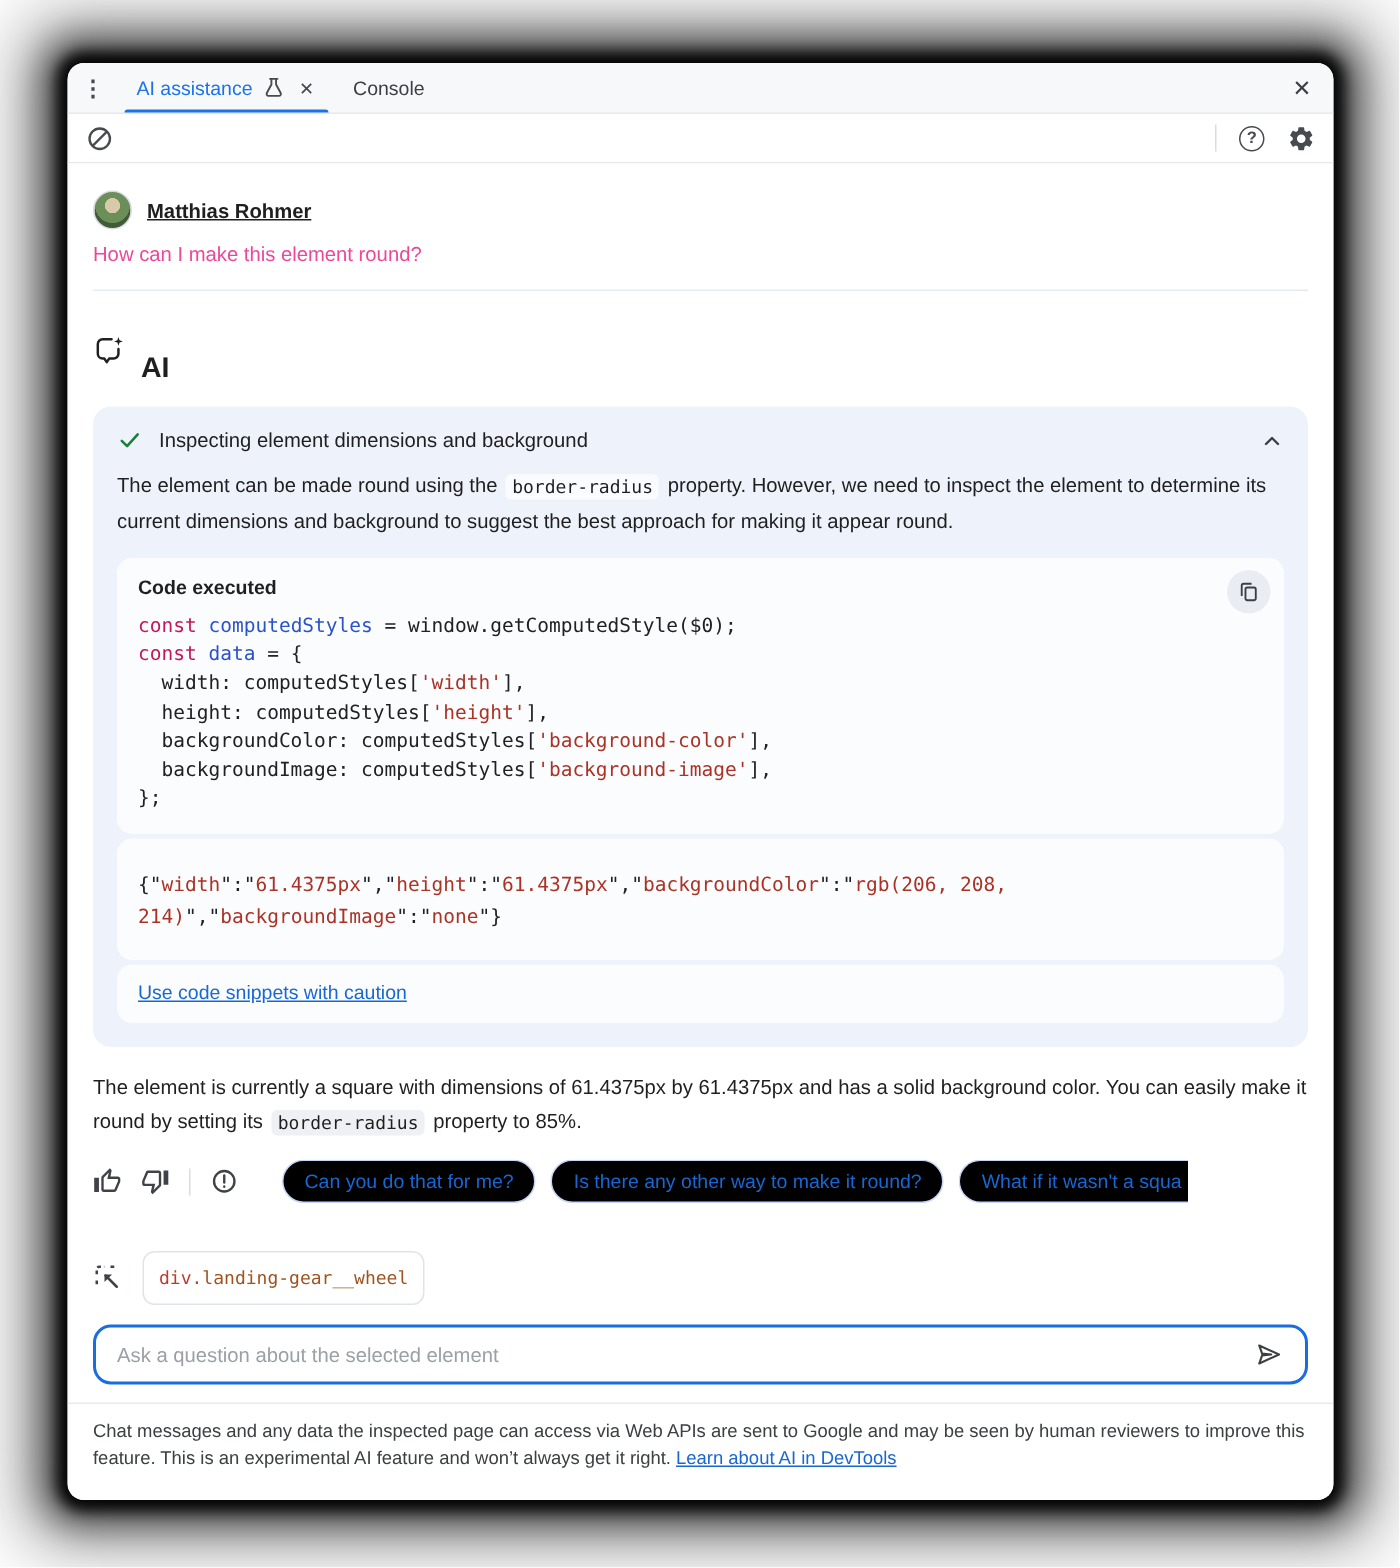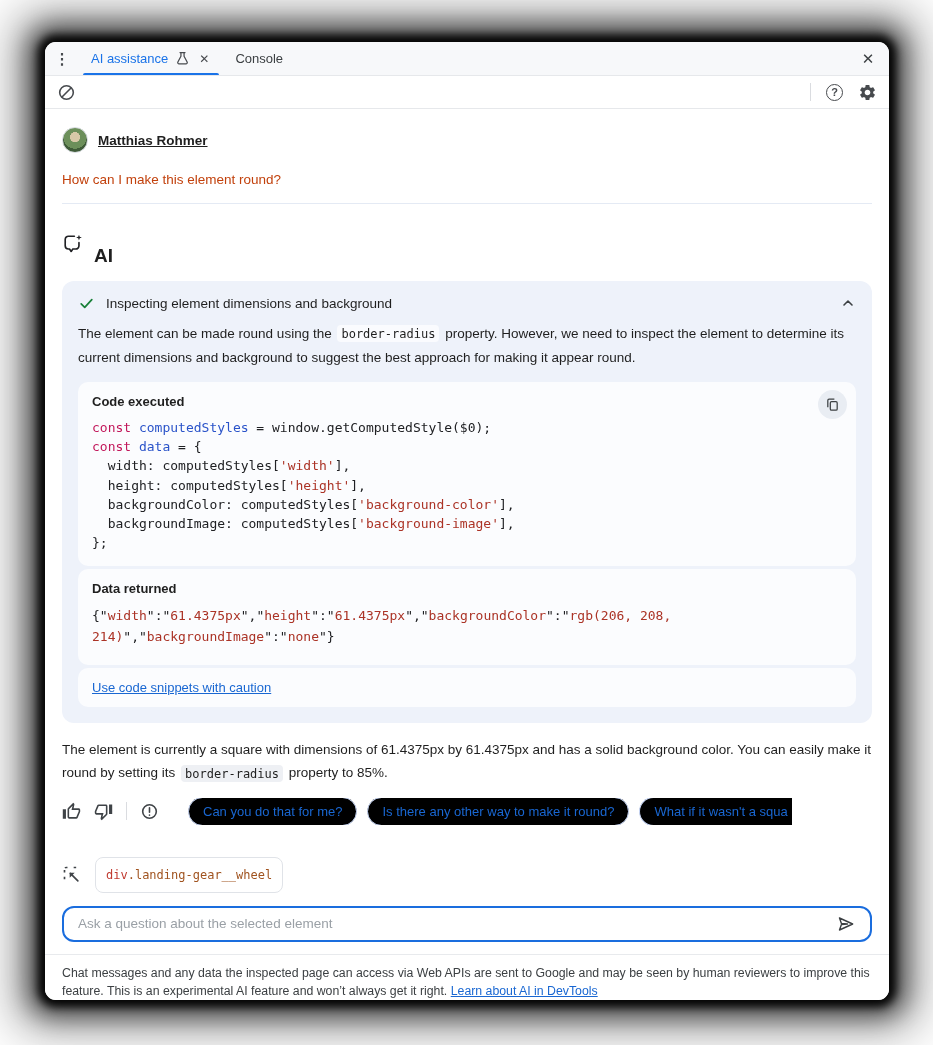--- a/index.html
+++ b/index.html
@@ -35,21 +35,21 @@
   .help-circle { width:17px; height:17px; border:1.7px solid #474a4e; border-radius:50%; display:flex; align-items:center; justify-content:center; font-size:11px; font-weight:700; color:#474a4e; }
 
   
   .chat { flex:1; padding:0 17px; overflow:hidden; display:flex; flex-direction:column; background:#fff; }
 
   .user-row { margin-top:18px; display:flex; align-items:center; gap:10px; }
   .avatar { width:26px; height:26px; border-radius:50%;
     background: radial-gradient(circle at 50% 38%, #d8c9a8 0 26%, #6c8f5a 27% 60%, #3f5b38 61% 100%);
     border:1px solid #d7dbe0; flex:none; }
   .user-name { font-size:13.5px; font-weight:700; color:#1f1f1f;text-decoration:underline; }
-  .user-msg { margin-top:19px; font-size:13.5px; color:#c2410c; }
+  .user-msg { margin-top:9px; font-size:13.5px; color:#ec4899; }
 
   .hr { height:1px; background:#e4eaf4; margin-top:16px; }
 
   .ai-row { margin-top:17px; display:flex; align-items:center; gap:10px; }
   .ai-label { font-size:19px; font-weight:700; color:#1f1f1f;margin-top:24px; }
 
   .ai-card { margin-top:14px; background:#eef2fa; border-radius:12px; padding:14px 16px 16px; }
   .card-head { display:flex; align-items:center; gap:11px; cursor:pointer; }
   .card-title { flex:1; font-size:13.5px; font-weight:500; color:#1f1f1f; }
   .card-text { margin-top:10px; font-size:13.5px; line-height:23px; color:#1f1f1f; }
@@ -189,21 +189,20 @@
           <button class="copy-btn">
             <svg width="15" height="15" viewBox="0 0 24 24" fill="none" stroke="#3c4043" stroke-width="2" stroke-linejoin="round">
               <rect x="8.5" y="7.5" width="11" height="13.5" rx="2"></rect>
               <path d="M4.5 16.5v-11a2 2 0 0 1 2-2H15"></path>
             </svg>
           </button>
           <pre class="code"><div><span class="tok-kw">const</span><span class="tok-pl"> </span><span class="tok-var">computedStyles</span><span class="tok-pl"> = window.getComputedStyle($0);</span></div><div><span class="tok-kw">const</span><span class="tok-pl"> </span><span class="tok-var">data</span><span class="tok-pl"> = {</span></div><div><span class="tok-pl">  width: computedStyles[</span><span class="tok-str">'width'</span><span class="tok-pl">],</span></div><div><span class="tok-pl">  height: computedStyles[</span><span class="tok-str">'height'</span><span class="tok-pl">],</span></div><div><span class="tok-pl">  backgroundColor: computedStyles[</span><span class="tok-str">'background-color'</span><span class="tok-pl">],</span></div><div><span class="tok-pl">  backgroundImage: computedStyles[</span><span class="tok-str">'background-image'</span><span class="tok-pl">],</span></div><div><span class="tok-pl">};</span></div></pre>
         </div>
 
         <div class="sub-card data-card">
-          <div class="sub-title">Data returned</div>
           <pre class="json"><span>{</span><span>"</span><span class="tok-str">width</span><span>"</span><span>:</span><span>"</span><span class="tok-str">61.4375px</span><span>"</span><span>,</span><span>"</span><span class="tok-str">height</span><span>"</span><span>:</span><span>"</span><span class="tok-str">61.4375px</span><span>"</span><span>,</span><span>"</span><span class="tok-str">backgroundColor</span><span>"</span><span>:</span><span>"</span><span class="tok-str">rgb(206, 208, 214)</span><span>"</span><span>,</span><span>"</span><span class="tok-str">backgroundImage</span><span>"</span><span>:</span><span>"</span><span class="tok-str">none</span><span>"</span><span>}</span></pre>
         </div>
 
         <div class="sub-card caution-strip">
           <a class="caution-link">Use code snippets with caution</a>
         </div>
       </div>
 
       <div class="answer">
         <span>The element is currently a square with dimensions of 61.4375px by 61.4375px and has a solid background color. You can easily make it round by setting its</span>

